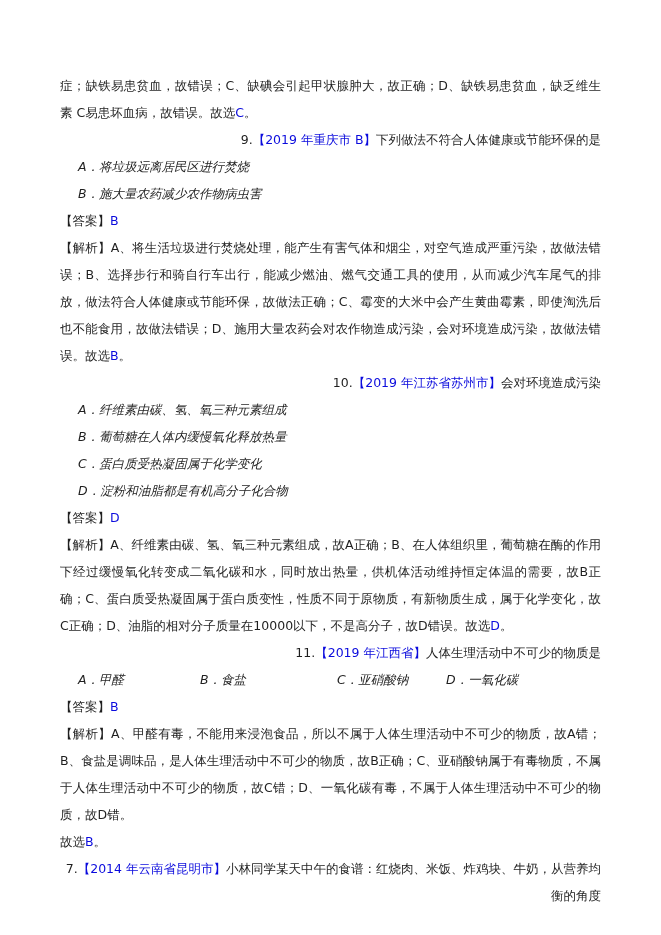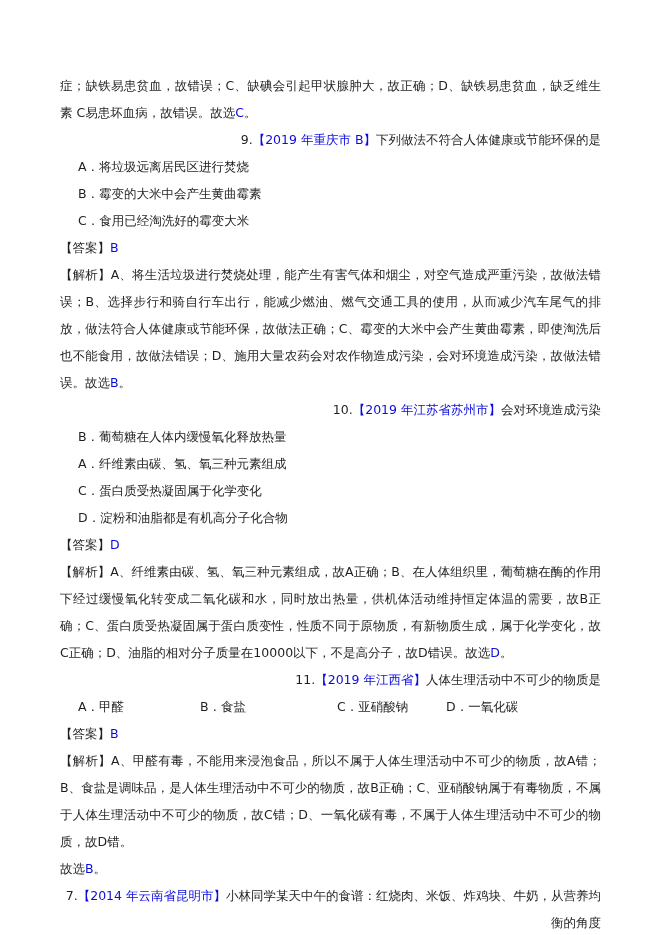--- a/index.html
+++ b/index.html
@@ -15,41 +15,40 @@
     box-sizing: border-box;
     width: 661px;
     height: 935px;
     padding: 72px 60px 0 60px;
     font-size: 12.5px;
     line-height: 27px;
   }
   .line { min-height: 27px; }
   .para { text-align: justify; }
   .question { text-align: right; }
-  .option, .option-row { padding-left: 18px; }
+  .option, .option-row { padding-left: 18px; font-style: italic; }
   .opt-cell { display: inline-block; }
   .opt-0 { width: 122px; }
   .opt-1 { width: 105px; }
   .opt-2 { width: 109px; margin-left: 32px; }
   .blue { color: #0b0bdd; }
 </style>
 </head>
 <body>
 
 <main class="doc">
     <div class="line para"><span>症；缺铁易患贫血，故错误；C、缺碘会引起甲状腺肿大，故正确；D、缺铁易患贫血，缺乏维生素 C易患坏血病，故错误。故选</span><span class="blue">C</span><span>。</span></div>
     <div class="line question"><span>9.</span><span class="blue">【2019 年重庆市 B】</span><span>下列做法不符合人体健康或节能环保的是</span></div>
     <div class="line option"><span>A．将垃圾远离居民区进行焚烧</span></div>
-    <div class="line option"><span>B．霉变的大米中会产生黄曲霉素</span></div>
-    <div class="line option"><span>C．食用已经淘洗好的霉变大米</span></div>
+    <div class="line option"><span>B．施大量农药减少农作物病虫害</span></div>
     <div class="line para"><span>【答案】</span><span class="blue">B</span></div>
     <div class="line para"><span>【解析】A、将生活垃圾进行焚烧处理，能产生有害气体和烟尘，对空气造成严重污染，故做法错误；B、选择步行和骑自行车出行，能减少燃油、燃气交通工具的使用，从而减少汽车尾气的排放，做法符合人体健康或节能环保，故做法正确；C、霉变的大米中会产生黄曲霉素，即使淘洗后也不能食用，故做法错误；D、施用大量农药会对农作物造成污染，会对环境造成污染，故做法错误。故选</span><span class="blue">B</span><span>。</span></div>
     <div class="line question"><span>10.</span><span class="blue">【2019 年江苏省苏州市】</span><span>会对环境造成污染</span></div>
+    <div class="line option"><span>A．纤维素由碳、氢、氧三种元素组成</span></div>
     <div class="line option"><span>B．葡萄糖在人体内缓慢氧化释放热量</span></div>
-    <div class="line option"><span>A．纤维素由碳、氢、氧三种元素组成</span></div>
     <div class="line option"><span>C．蛋白质受热凝固属于化学变化</span></div>
     <div class="line option"><span>D．淀粉和油脂都是有机高分子化合物</span></div>
     <div class="line para"><span>【答案】</span><span class="blue">D</span></div>
     <div class="line para"><span>【解析】A、纤维素由碳、氢、氧三种元素组成，故A正确；B、在人体组织里，葡萄糖在酶的作用下经过缓慢氧化转变成二氧化碳和水，同时放出热量，供机体活动维持恒定体温的需要，故B正确；C、蛋白质受热凝固属于蛋白质变性，性质不同于原物质，有新物质生成，属于化学变化，故C正确；D、油脂的相对分子质量在10000以下，不是高分子，故D错误。故选</span><span class="blue">D</span><span>。</span></div>
     <div class="line question"><span>11.</span><span class="blue">【2019 年江西省】</span><span>人体生理活动中不可少的物质是</span></div>
     <div class="line option-row"><span class="opt-cell opt-0">A．甲醛</span><span class="opt-cell opt-1">B．食盐</span><span class="opt-cell opt-2">C．亚硝酸钠</span><span class="opt-cell opt-3">D．一氧化碳</span></div>
     <div class="line para"><span>【答案】</span><span class="blue">B</span></div>
     <div class="line para"><span>【解析】A、甲醛有毒，不能用来浸泡食品，所以不属于人体生理活动中不可少的物质，故A错；B、食盐是调味品，是人体生理活动中不可少的物质，故B正确；C、亚硝酸钠属于有毒物质，不属于人体生理活动中不可少的物质，故C错；D、一氧化碳有毒，不属于人体生理活动中不可少的物质，故D错。</span></div>
     <div class="line para"><span>故选</span><span class="blue">B</span><span>。</span></div>
     <div class="line question"><span>7.</span><span class="blue">【2014 年云南省昆明市】</span><span>小林同学某天中午的食谱：红烧肉、米饭、炸鸡块、牛奶，从营养均衡的角度</span></div>

